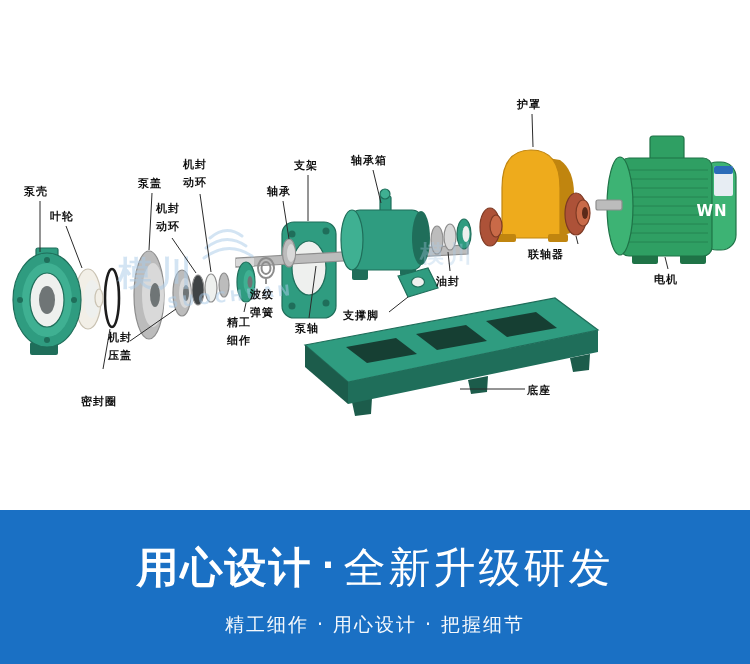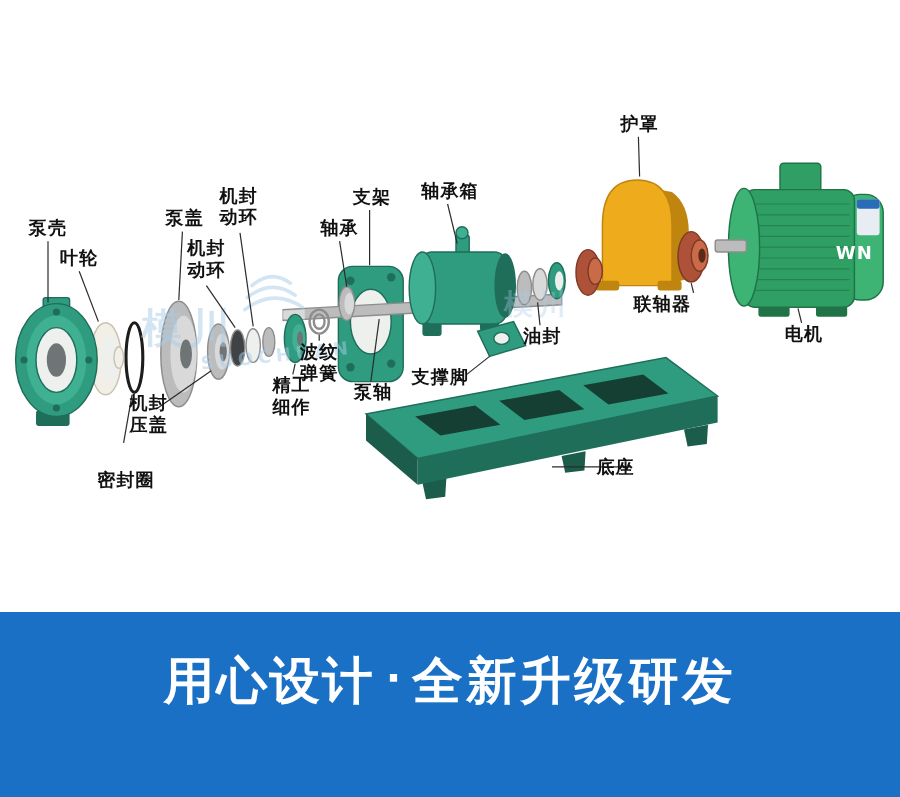--- a/index.html
+++ b/index.html
@@ -5,35 +5,34 @@
   * { margin:0; padding:0; box-sizing:border-box; }
   html,body { background:#ffffff; }
   .page {
     position:relative; width:750px; height:664px; background:#ffffff;
     overflow:hidden; font-family:"DejaVu Sans","Liberation Sans",sans-serif;
   }
   .diagram { position:absolute; left:0; top:0; width:750px; height:510px; }
   .diagram svg { position:absolute; left:0; top:0; }
 
   .part-label {
-    position:absolute; font-size:15px; font-weight:bold;
+    position:absolute; font-size:11px; font-weight:bold;
     color:var(--label_text,#111); line-height:18px; letter-spacing:1px;
     white-space:nowrap;
-    font-family:Liberation Mono, monospace;
   }
   .part-label.w2 { width:34px; white-space:normal; word-break:break-all; }
 
   .banner {
     position:absolute; left:0; top:510px; width:750px; height:154px;
     background:var(--banner_blue,#1a70c4); color:#ffffff; text-align:center;
   }
   .banner-title { padding-top:34px; font-size:42px; line-height:1.15; }
   .banner-title .t-bold { font-weight:900; letter-spacing:2px; }
   .banner-title .t-dot { font-weight:900; margin:0 9px; font-size:34px; position:relative; top:-5px; }
-  .banner-title .t-rest { font-weight:700; letter-spacing:3px; }
+  .banner-title .t-rest { font-weight:400; letter-spacing:3px; }
   .banner-subtitle { margin-top:20px; font-size:19px; letter-spacing:2px; opacity:.96; }
 
   
   .leaders line { stroke:var(--leader,#2b2b2b); stroke-width:1; }
   .f-teal  { fill:var(--part_teal,#2f9c80); }
   .f-teal2 { fill:var(--part_teal_light,#3fb092); }
   .f-tealdark { fill:var(--part_teal_dark,#1f6e5a); }
   .f-tealdeep { fill:var(--part_teal_deep,#1c5c4b); }
   .s-tealdark { stroke:var(--part_teal_dark,#1f6e5a); stroke-width:1.2; }
   .f-motor  { fill:var(--motor_green,#2f9f63); }
@@ -264,22 +263,23 @@
     <div class="part-label" style="left:517px;top:96px">护罩</div>
     <div class="part-label" style="left:528px;top:246px">联轴器</div>
     <div class="part-label" style="left:654px;top:271px">电机</div>
     <div class="part-label" style="left:436px;top:273px">油封</div>
     <div class="part-label w2" style="left:250px;top:286px">波纹弹簧</div>
     <div class="part-label" style="left:295px;top:320px">泵轴</div>
     <div class="part-label" style="left:343px;top:307px">支撑脚</div>
     <div class="part-label w2" style="left:108px;top:329px">机封压盖</div>
     <div class="part-label w2" style="left:227px;top:314px">精工细作</div>
     <div class="part-label" style="left:81px;top:393px">密封圈</div>
-    <div class="part-label" style="left:497px;top:382px">底座</div>
+    <div class="part-label" style="left:527px;top:382px">底座</div>
   </div>
 
   <div class="banner">
     <div class="banner-title">
       <span class="t-bold">用心设计</span><span class="t-dot">·</span><span class="t-rest">全新升级研发</span>
     </div>
+    <div class="banner-subtitle">精工细作 · 用心设计 · 把握细节</div>
   </div>
 
 </div>
 
 </body></html>

